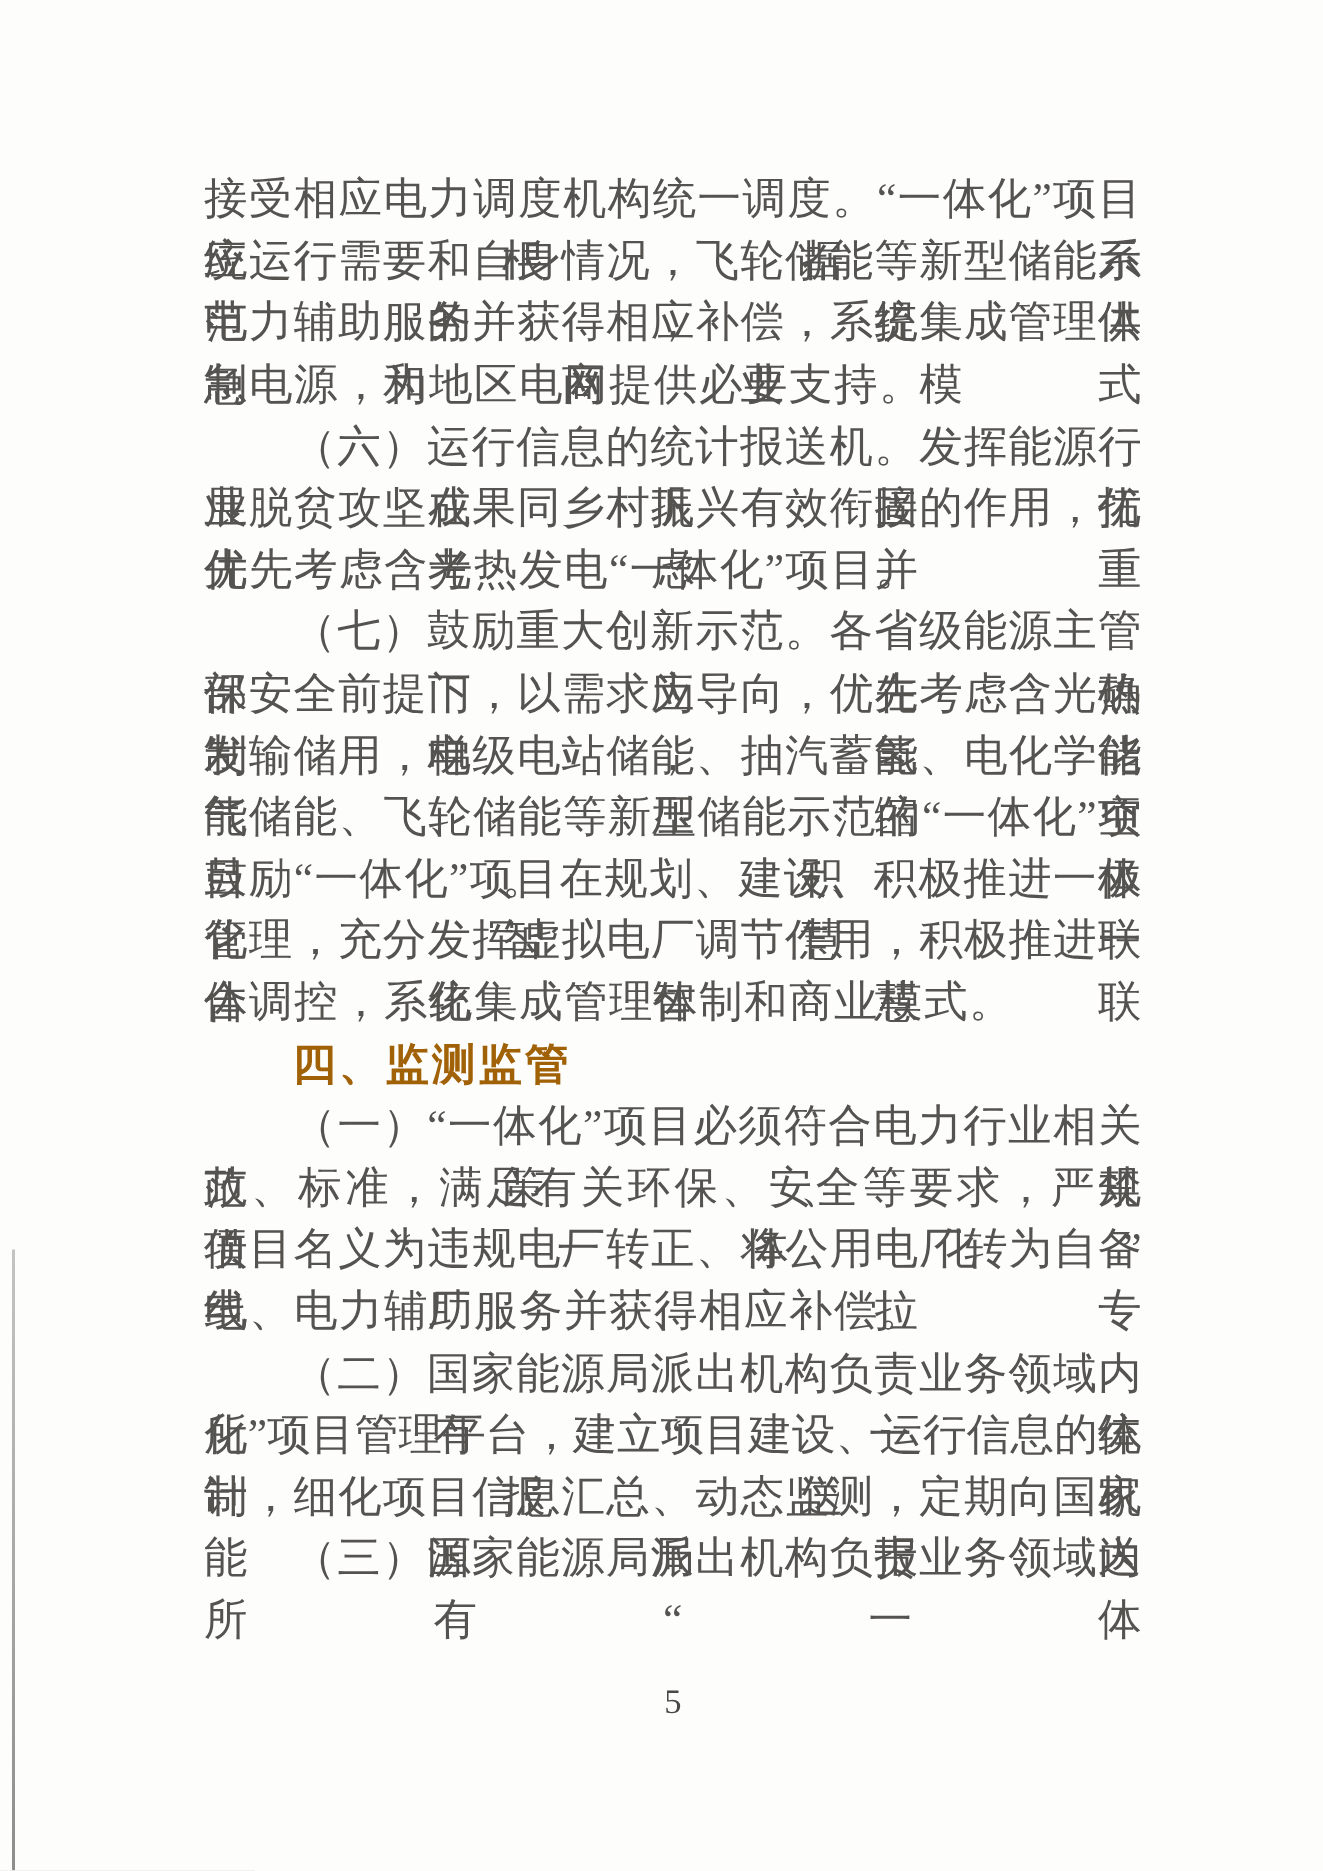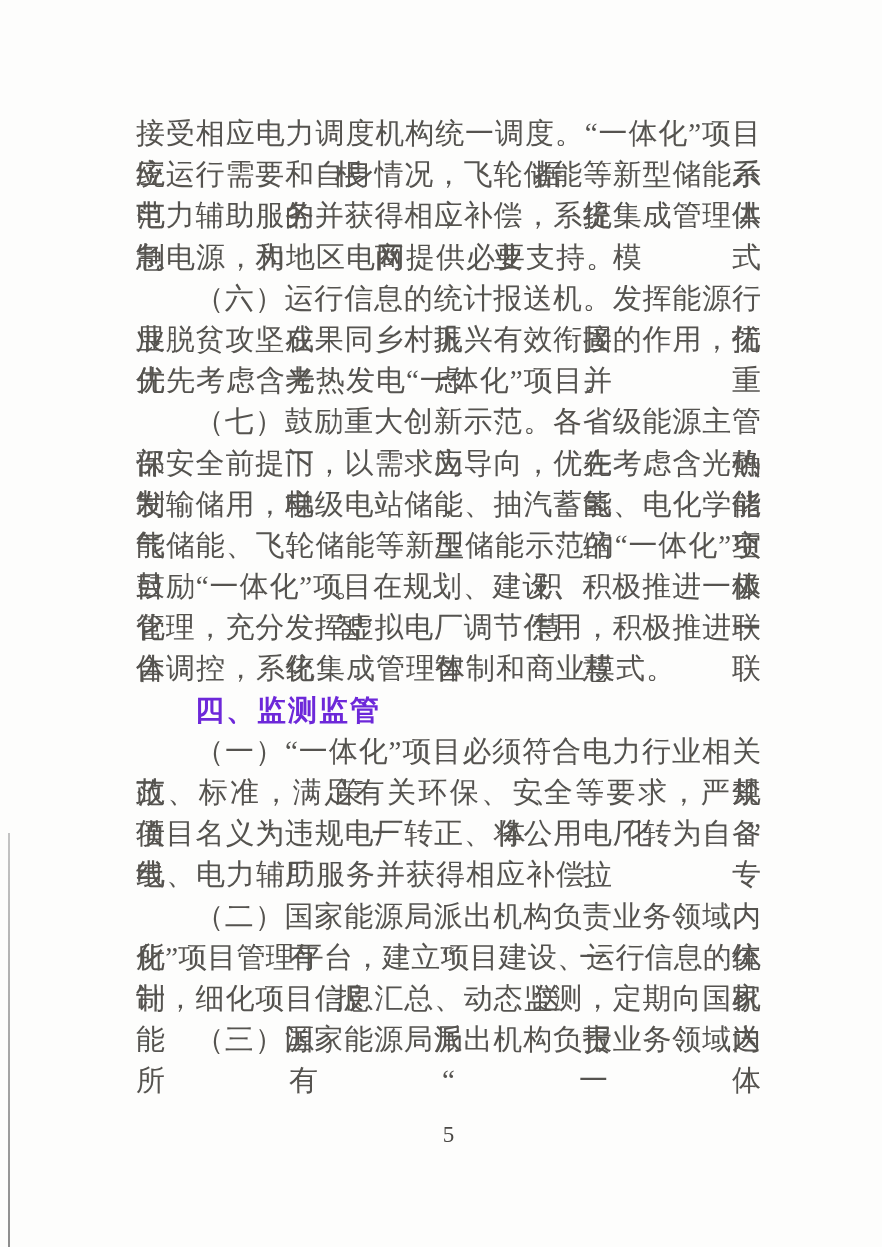--- a/index.html
+++ b/index.html
@@ -40,21 +40,21 @@
   }
   .ln.fill {
     white-space: normal;
     text-align-last: justify;
     letter-spacing: normal;
   }
   .ln.ind { text-indent: 59px; }
   .ln.head {
     font-family: "Liberation Sans", "DejaVu Sans", sans-serif;
     font-weight: bold;
-    color: #6d28d9;
+    color: #a16207;
     letter-spacing: 2px;
     text-align-last: left;
   }
   .footer {
     position: absolute;
     left: 136px;
     top: 1122px;
     width: 625px;
     text-align: center;
     font-size: 23px;

